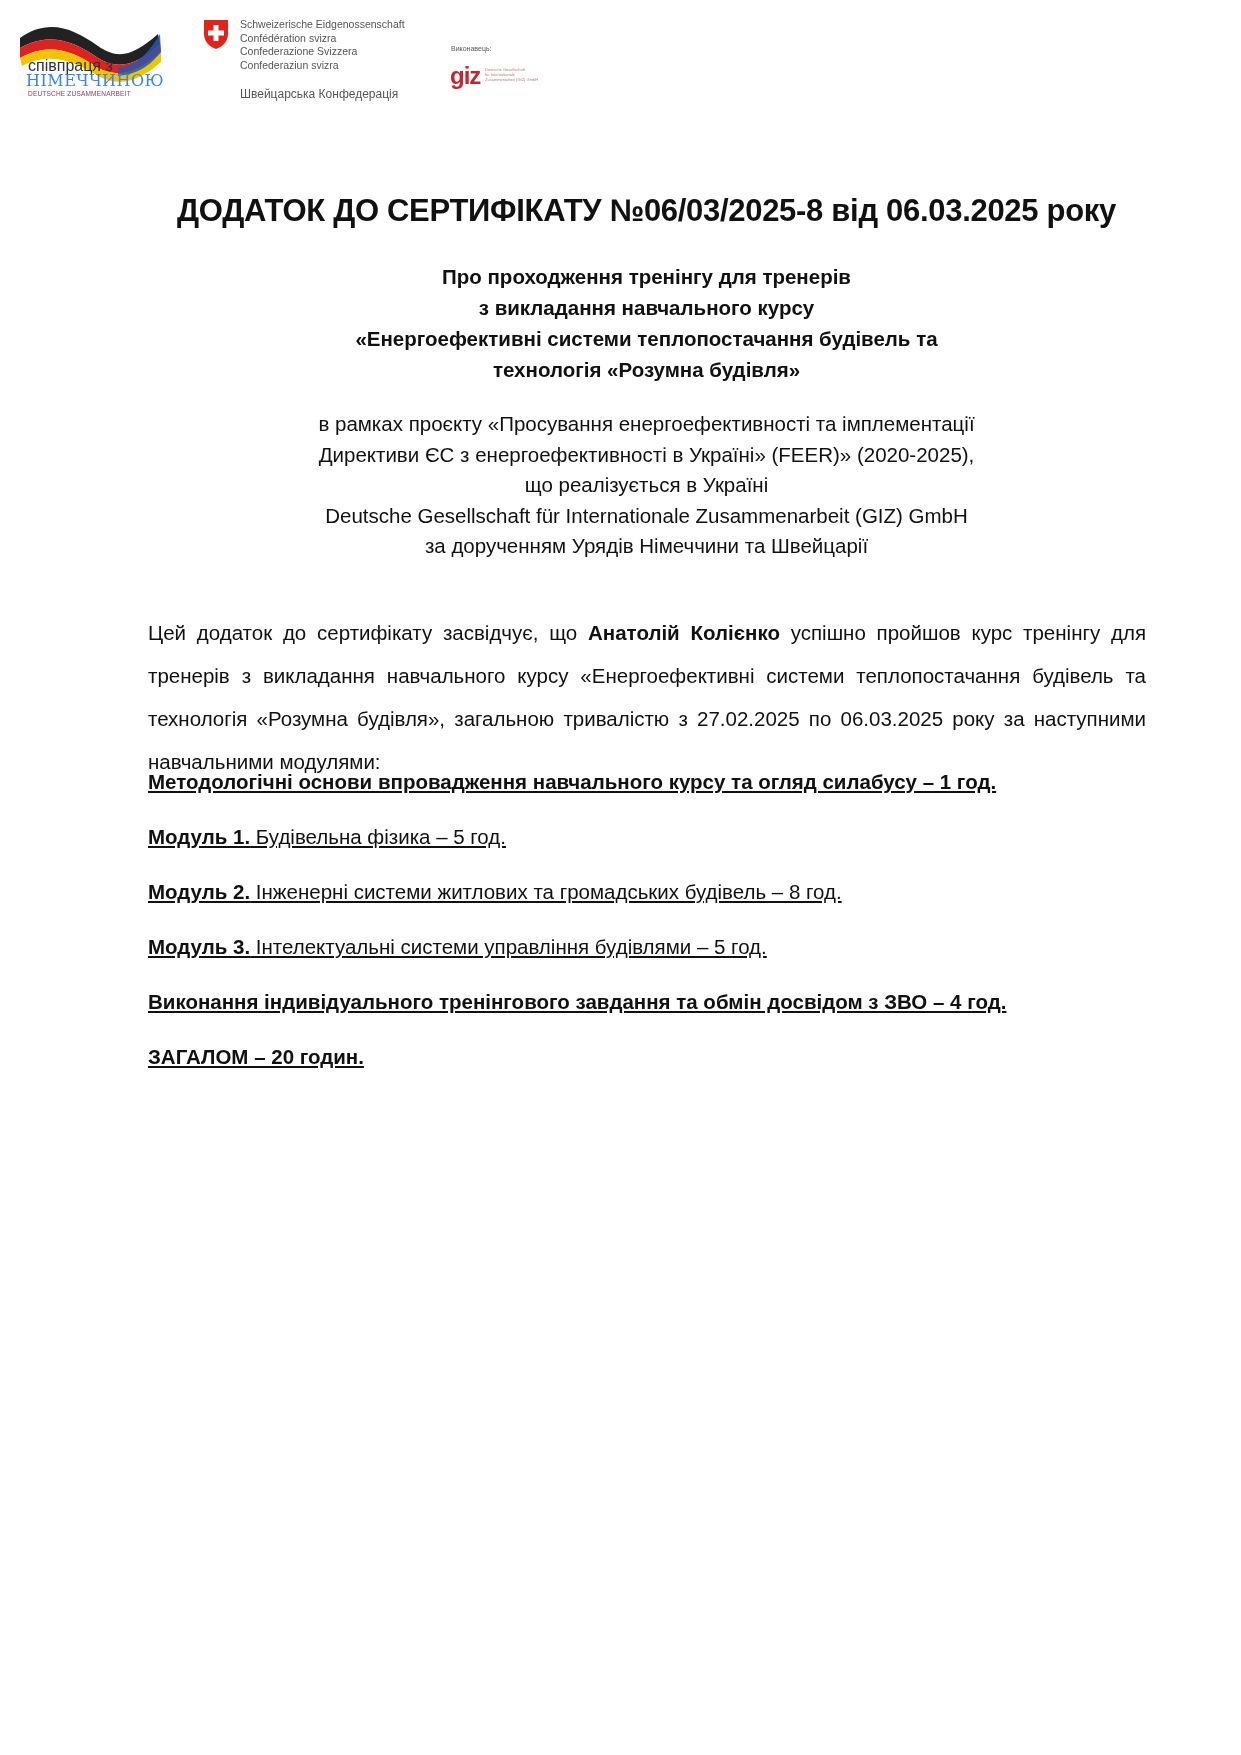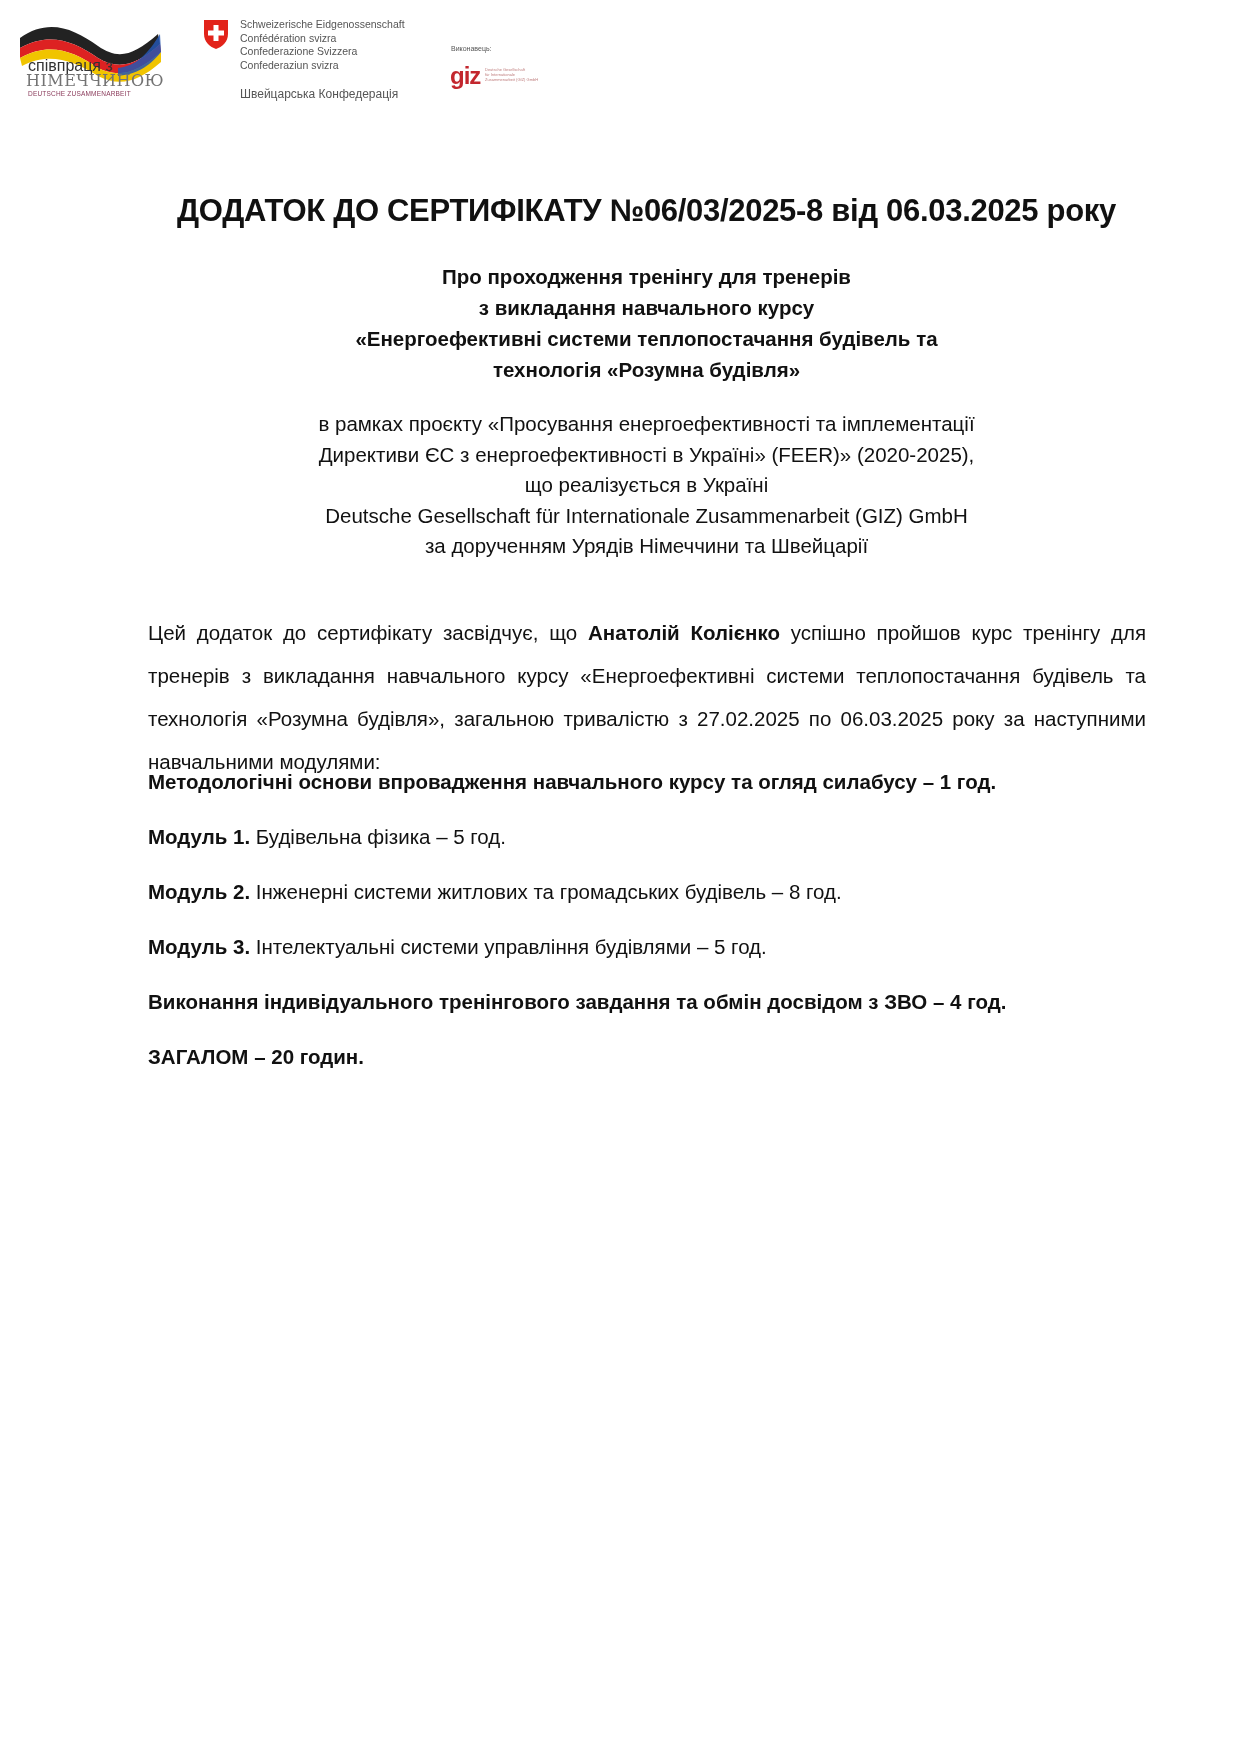--- a/index.html
+++ b/index.html
@@ -2,35 +2,35 @@
 <html><head>
 <meta charset="utf-8">
 <style>
   html, body { margin: 0; padding: 0; background: #ffffff; }
   body { width: 1241px; height: 1755px; position: relative; overflow: hidden;
          font-family: "Liberation Sans", sans-serif; color: #111; }
   .abs { position: absolute; }
   
   .de-logo { left: 18px; top: 18px; width: 150px; height: 85px; }
   .de-text1 { left: 28px; top: 57px; font-size: 16px; color: #333; white-space: nowrap; }
-  .de-text2 { left: 26px; top: 71px; font-size: 16px; color: #737373; letter-spacing: 0.5px; font-family: "DejaVu Serif", serif; white-space: nowrap; }
+  .de-text2 { left: 26px; top: 71px; font-size: 16px; color: #3b82f6; letter-spacing: 0.5px; font-family: "DejaVu Serif", serif; white-space: nowrap; }
   .de-text3 { left: 28px; top: 90px; font-size: 6.5px; color: #8a3a5a; white-space: nowrap; letter-spacing: 0.2px; }
   .ch-shield { left: 202px; top: 18px; width: 28px; height: 32px; }
   .ch-lines { left: 240px; top: 18px; font-size: 10.5px; line-height: 13.5px; color: #555; white-space: nowrap; }
   .ch-ua { left: 240px; top: 87px; font-size: 12px; color: #555; white-space: nowrap; }
   .giz-label { left: 451px; top: 45px; font-size: 7px; color: #555; white-space: nowrap; }
   .giz-logo { left: 450px; top: 62px; font-size: 24px; font-weight: bold; color: #c3272e; letter-spacing: -1px; font-family: "Liberation Sans", sans-serif; }
   .giz-small { left: 485px; top: 67px; font-size: 4px; line-height: 5px; color: #c08080; white-space: nowrap; }
 
   
   .title { left: 0; width: 1293px; top: 193px; text-align: center; font-size: 31px; font-weight: bold; letter-spacing: -0.3px; white-space: nowrap; }
   .subtitle { left: 0; width: 1293px; top: 261px; text-align: center; font-size: 20.5px; font-weight: bold; line-height: 31px; }
   .project { left: 0; width: 1293px; top: 409px; text-align: center; font-size: 20.5px; line-height: 30.5px; }
   .para { left: 148px; width: 998px; top: 611px; font-size: 20.5px; line-height: 43px; text-align: justify; }
-  .mod { left: 148px; font-size: 20.5px; white-space: nowrap; }
+  .mod { left: 148px; font-size: 20.5px; white-space: nowrap; text-decoration: underline; }
   b { font-weight: bold; }
   .line { display: block; }
 </style>
 </head>
 <body>
 
 <svg class="abs de-logo" viewBox="0 0 150 85">
   <path d="M2 20 C30 0 55 10 80 28 C100 42 115 38 140 16 L142 26 C118 48 100 52 80 40 C55 22 30 14 2 30 Z" fill="#222"></path>
   <path d="M2 30 C30 14 55 22 80 40 C100 52 118 48 142 26 L143 34 C118 56 100 60 80 50 C55 32 30 24 2 40 Z" fill="#d22"></path>
   <path d="M2 40 C30 24 55 32 80 50 C100 60 118 56 143 34 L143 44 C118 66 100 68 80 58 C55 42 30 34 4 48 Z" fill="#f0c400"></path>

